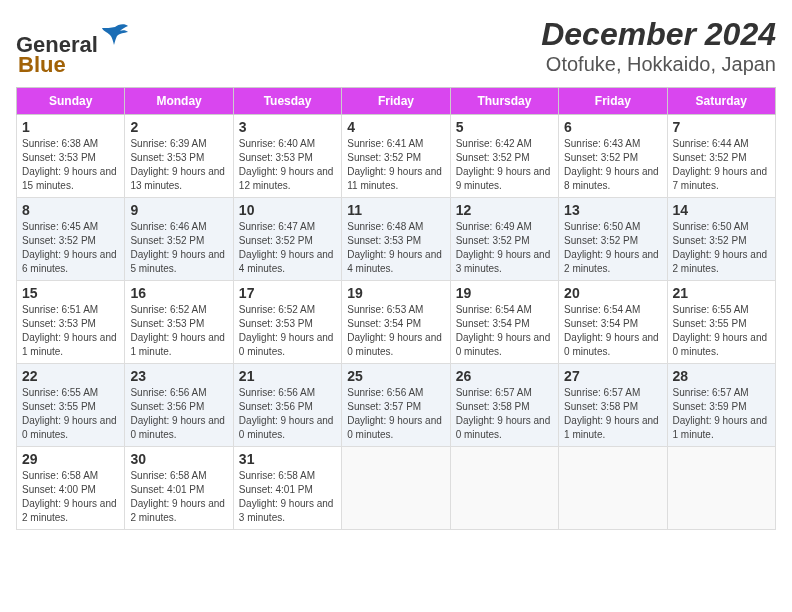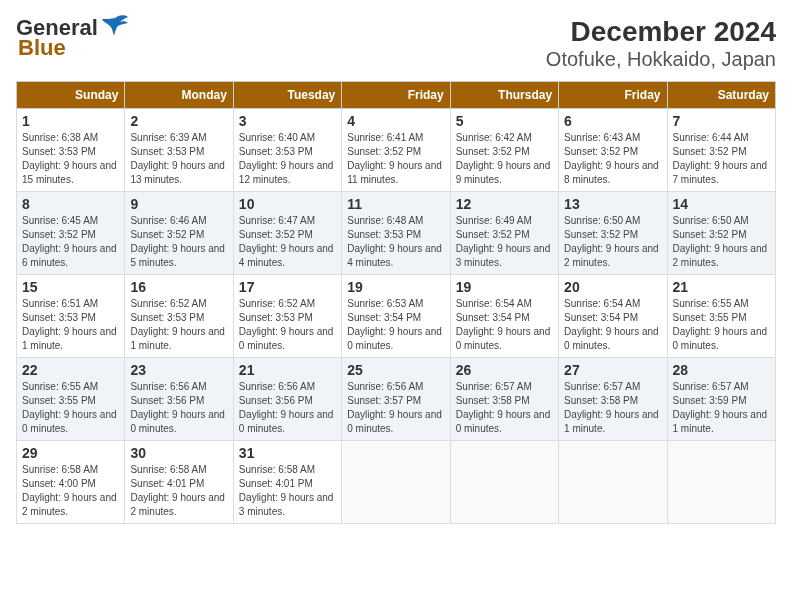--- a/index.html
+++ b/index.html
@@ -22,37 +22,38 @@
       align-items: flex-start;
       font-size: 22px;
       font-weight: bold;
       color: #333;
       line-height: 1.1;
     }
     .title-area {
       text-align: right;
     }
     .month-title {
-      font-size: 28px;
+      font-size: 32px;
       font-weight: bold;
       color: #333;
+      font-style: italic;
     }
     .location {
       font-size: 20px;
       color: #555;
     }
     .calendar {
       width: 100%;
       border-collapse: collapse;
       font-size: 10.5px;
     }
     .calendar th {
-      background-color: #a16207;
+      background-color: #d946ef;
       color: #fff;
-      text-align: right;
+      text-align: center;
       padding: 6px 6px;
       font-size: 12px;
       font-weight: bold;
       border: 1px solid #ccc;
     }
     .calendar td {
       vertical-align: top;
       border: 1px solid #ddd;
       padding: 4px 5px;
       height: 80px;
@@ -77,21 +78,21 @@
     .row-stripe td {
       background-color: #f0f4f9;
     }
   </style>
 </head>
 <body>
 
 <div class="header-area">
   <div class="logo">
     <div style="display:flex;align-items:center;gap:2px;">
-      <span style="color:#333;font-size:22px;font-weight:bold;">General</span>
+      <span style="color:#333;font-size:22px;font-weight:bold;margin-top:17px;">General</span>
       <svg width="30" height="26" viewBox="0 0 30 26" style="margin-top:-2px;">
         <path d="M15 4 C18 1, 25 0, 28 3 C25 4, 22 6, 20 8 C22 7, 26 7, 28 9 C24 10, 20 10, 17 13 C16 15, 15 18, 14 22 C13 18, 12 14, 10 12 C7 9, 3 8, 2 5 C6 5, 11 5, 15 4Z" fill="#1a6db5"></path>
       </svg>
     </div>
     <span style="color:#a16207;font-size:22px;font-weight:bold;margin-top:-4px;margin-left:2px;">Blue</span>
   </div>
   <div class="title-area">
     <div class="month-title">December 2024</div>
     <div class="location">Otofuke, Hokkaido, Japan</div>
   </div>

